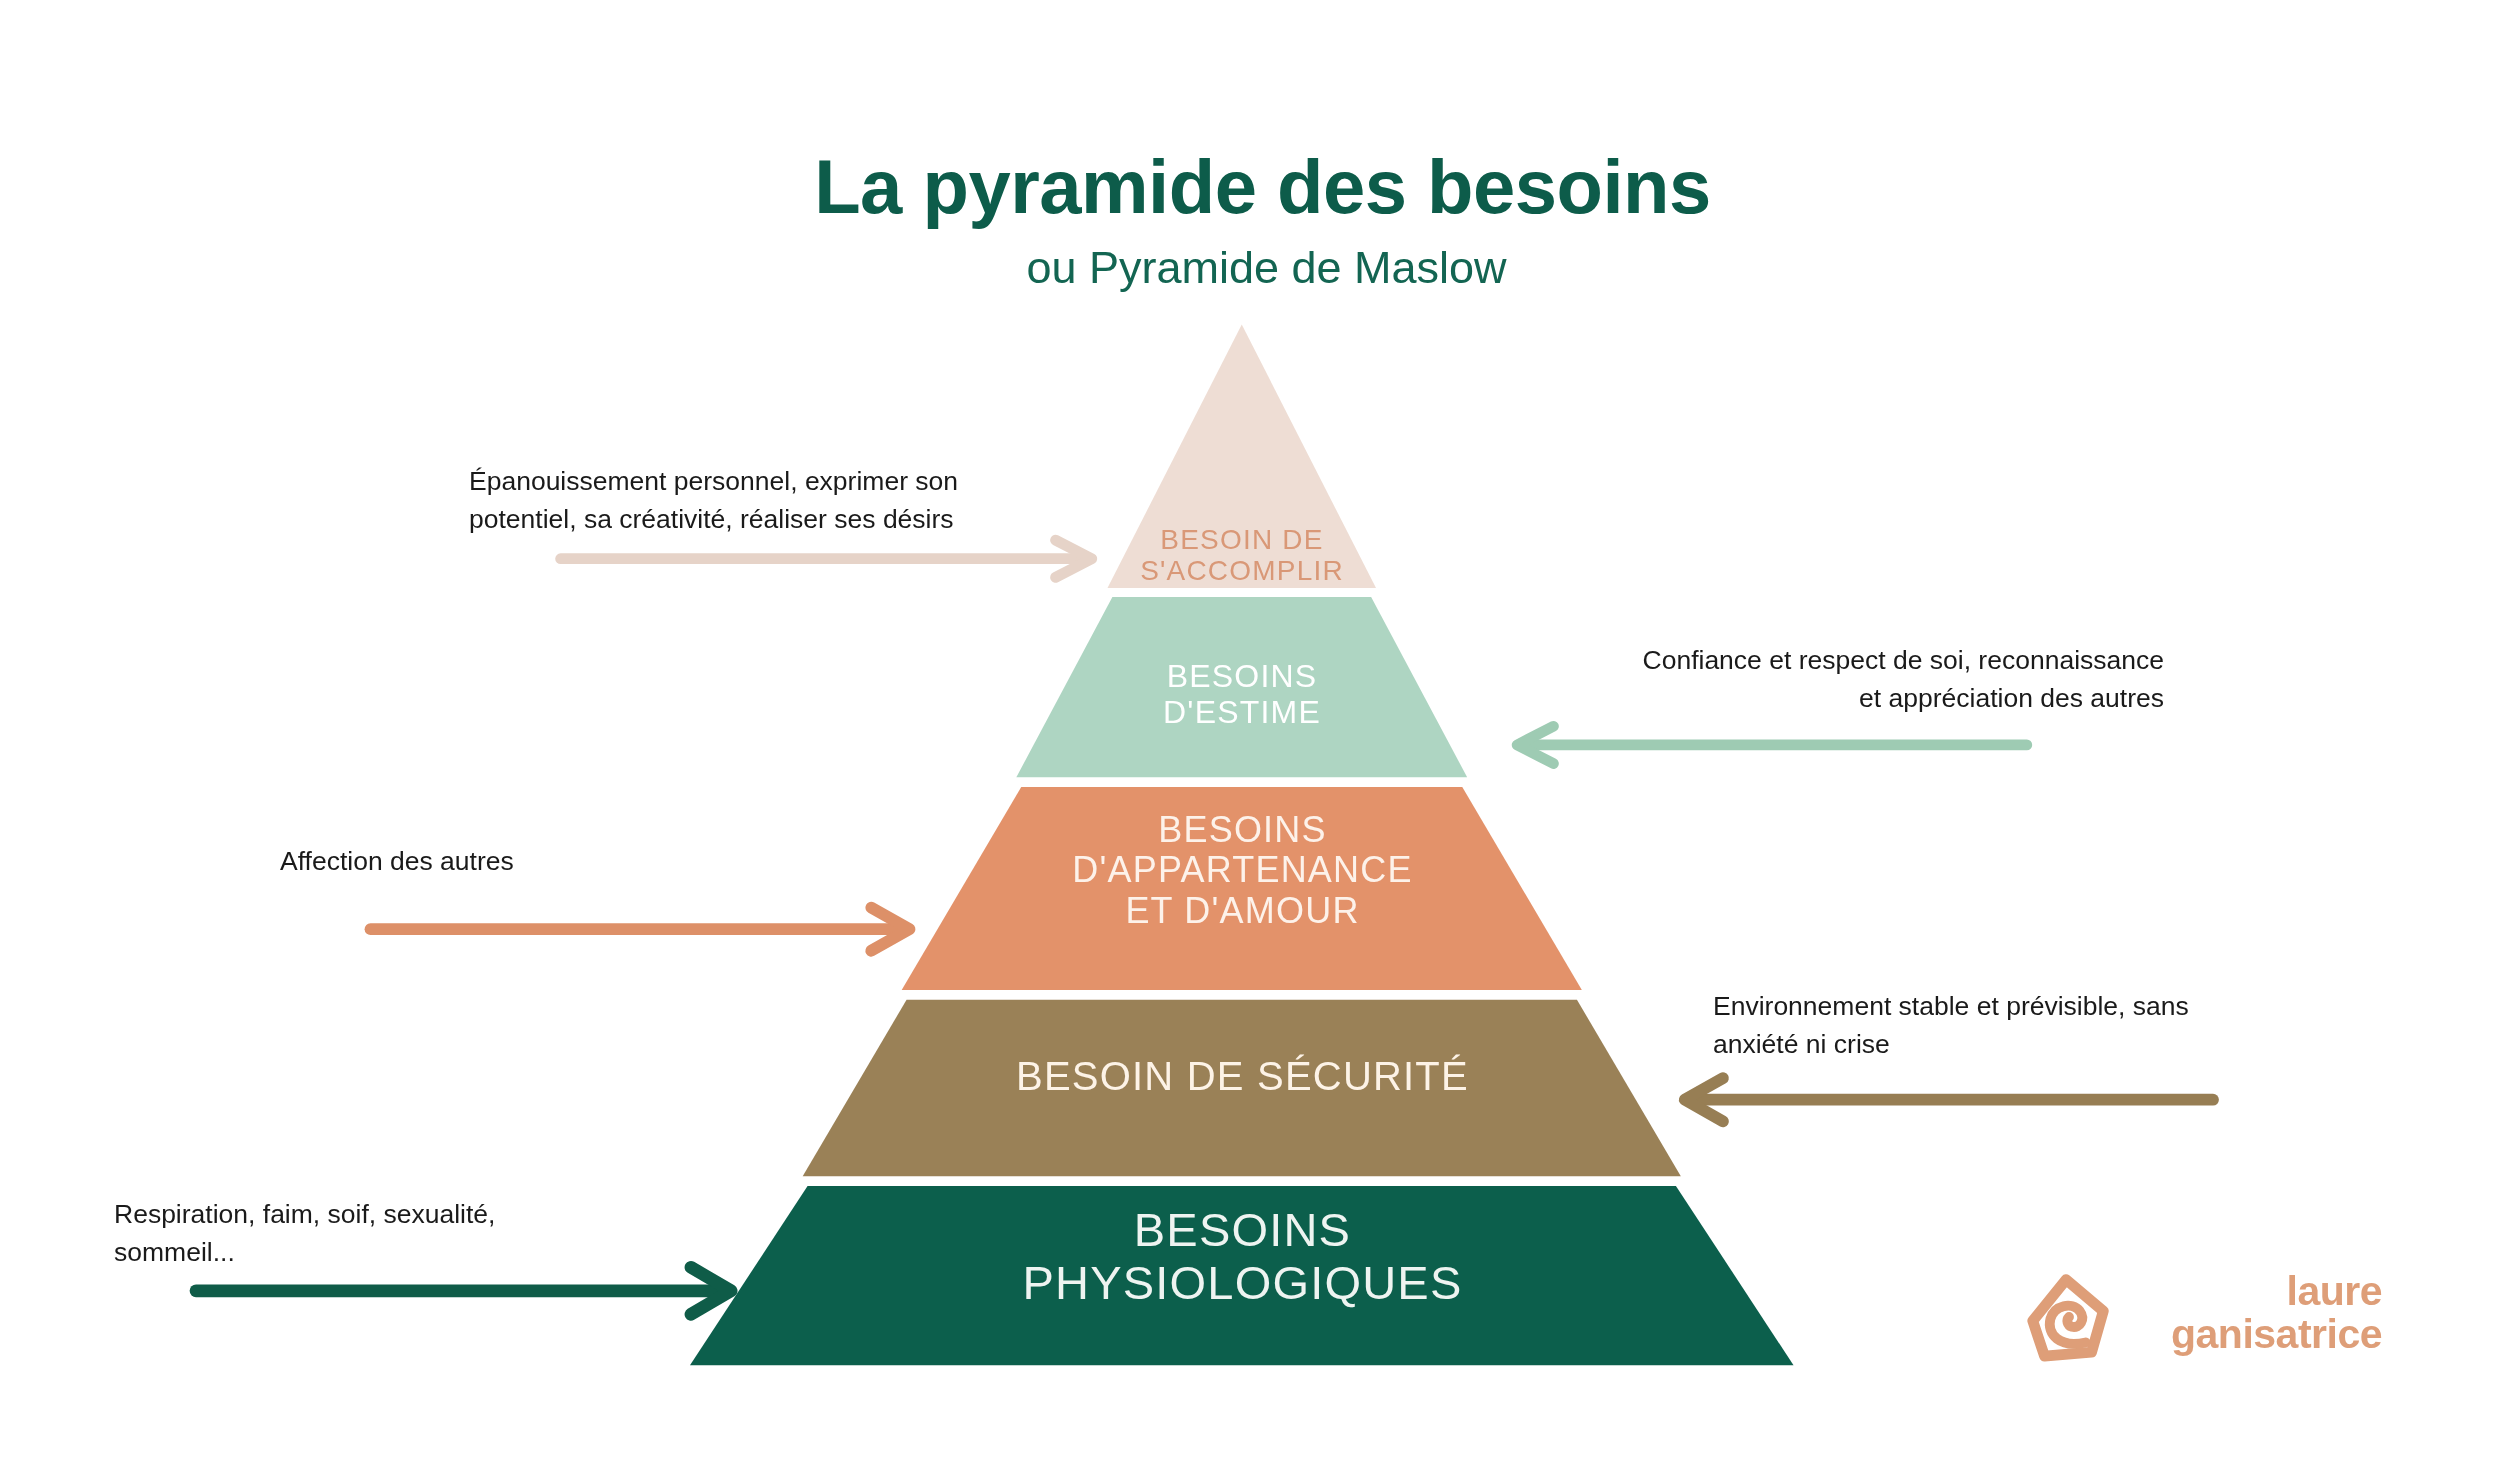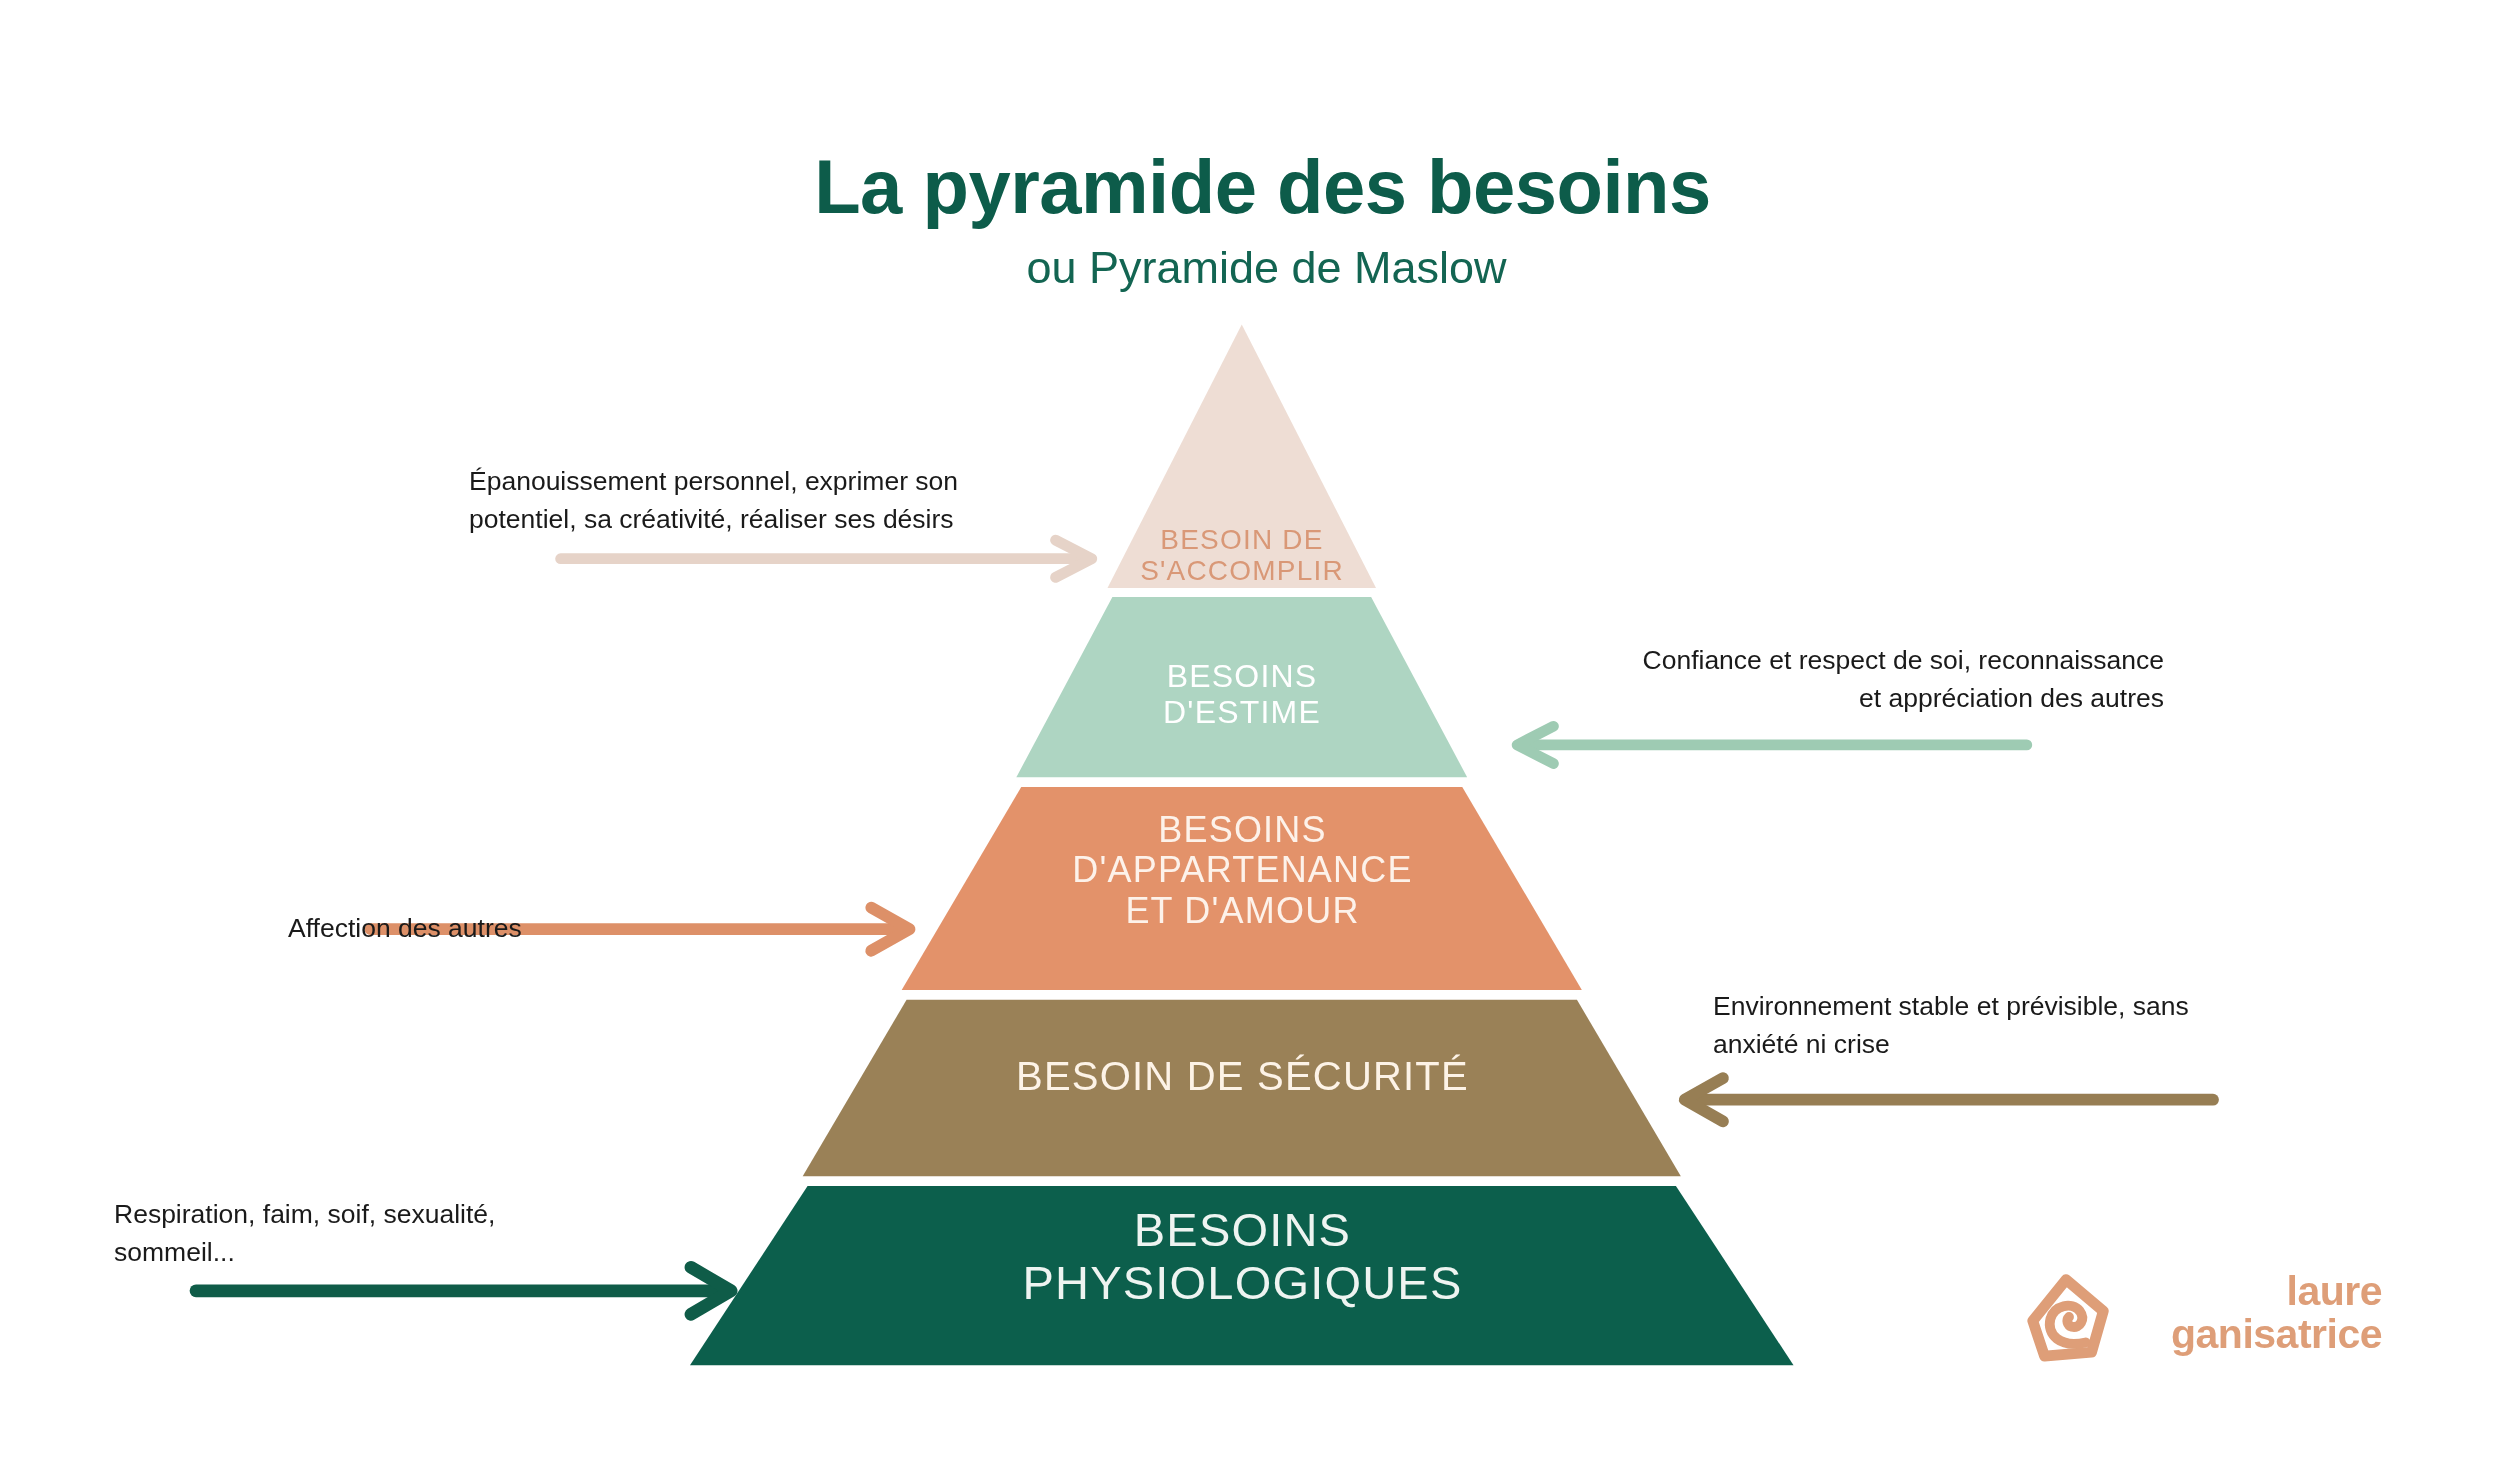--- a/index.html
+++ b/index.html
@@ -96,21 +96,21 @@
     font-size: 26.5px;
     color: #1a1a1a;
     line-height: 1.42;
     white-space: pre-line;
   }
   .annotation.left  { text-align: left; }
   .annotation.right { text-align: right; }
 
   #anno-0 { left: 469px;  top: 463px;  width: 588px; text-align: left; }
   #anno-1 { left: 1517px; top: 642px;  width: 647px; text-align: right; }
-  #anno-2 { left: 280px;  top: 910px;  width: 588px; text-align: left; margin-left: 8px; }
+  #anno-2 { left: 280px;  top: 843px;  width: 588px; text-align: left; }
   #anno-3 { left: 1713px; top: 988px; width: 608px; text-align: left; }
   #anno-4 { left: 114px;  top: 1196px; width: 549px; text-align: left; }
 
   
   #logo {
     position: absolute;
     left: 2021px;
     top: 1264px;
     width: 353px;
     height: 108px;

